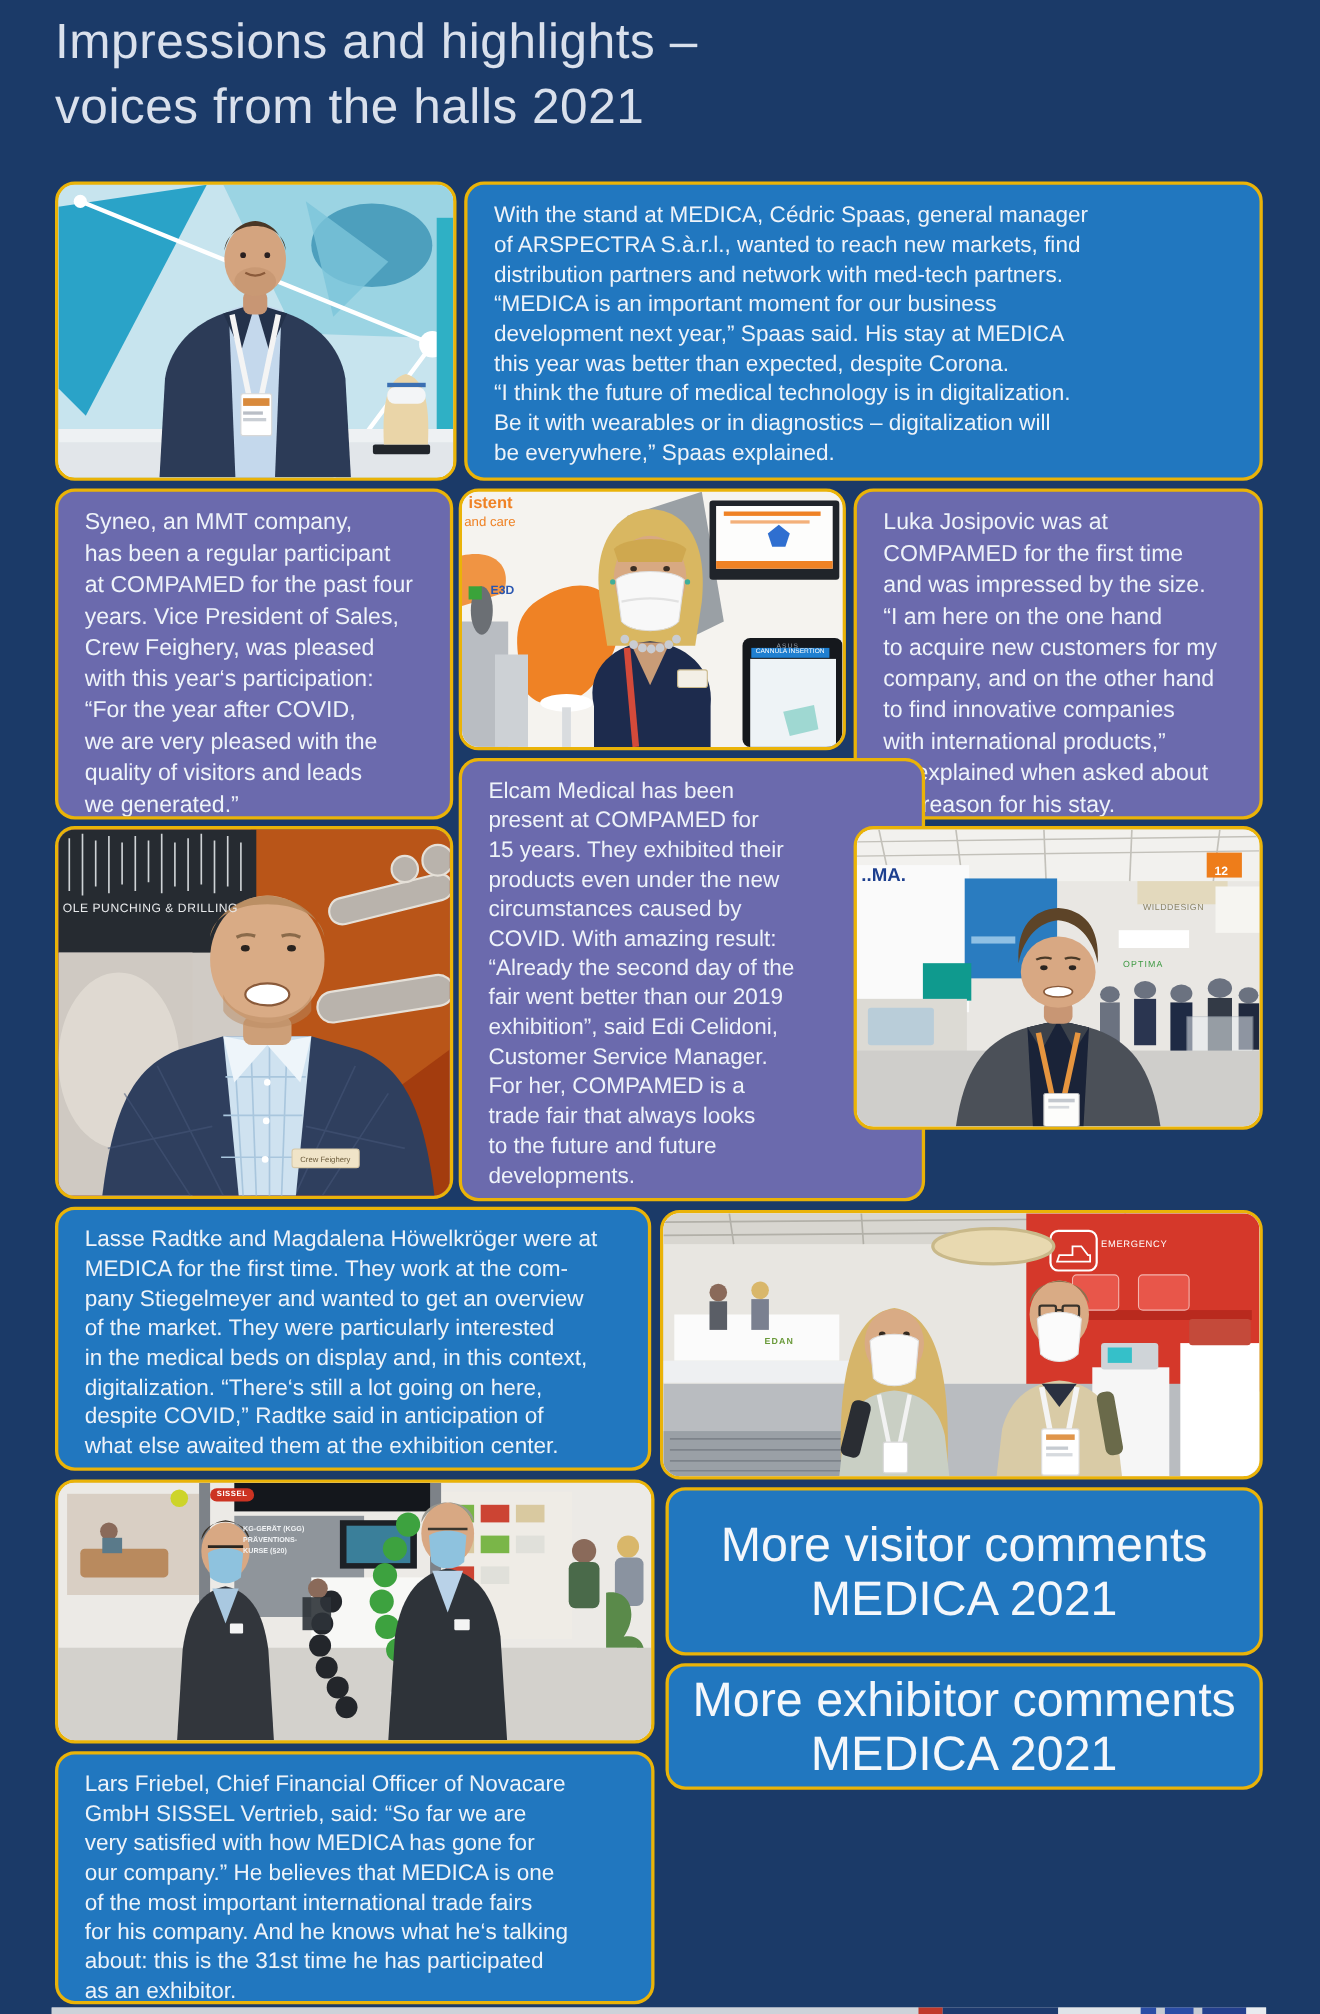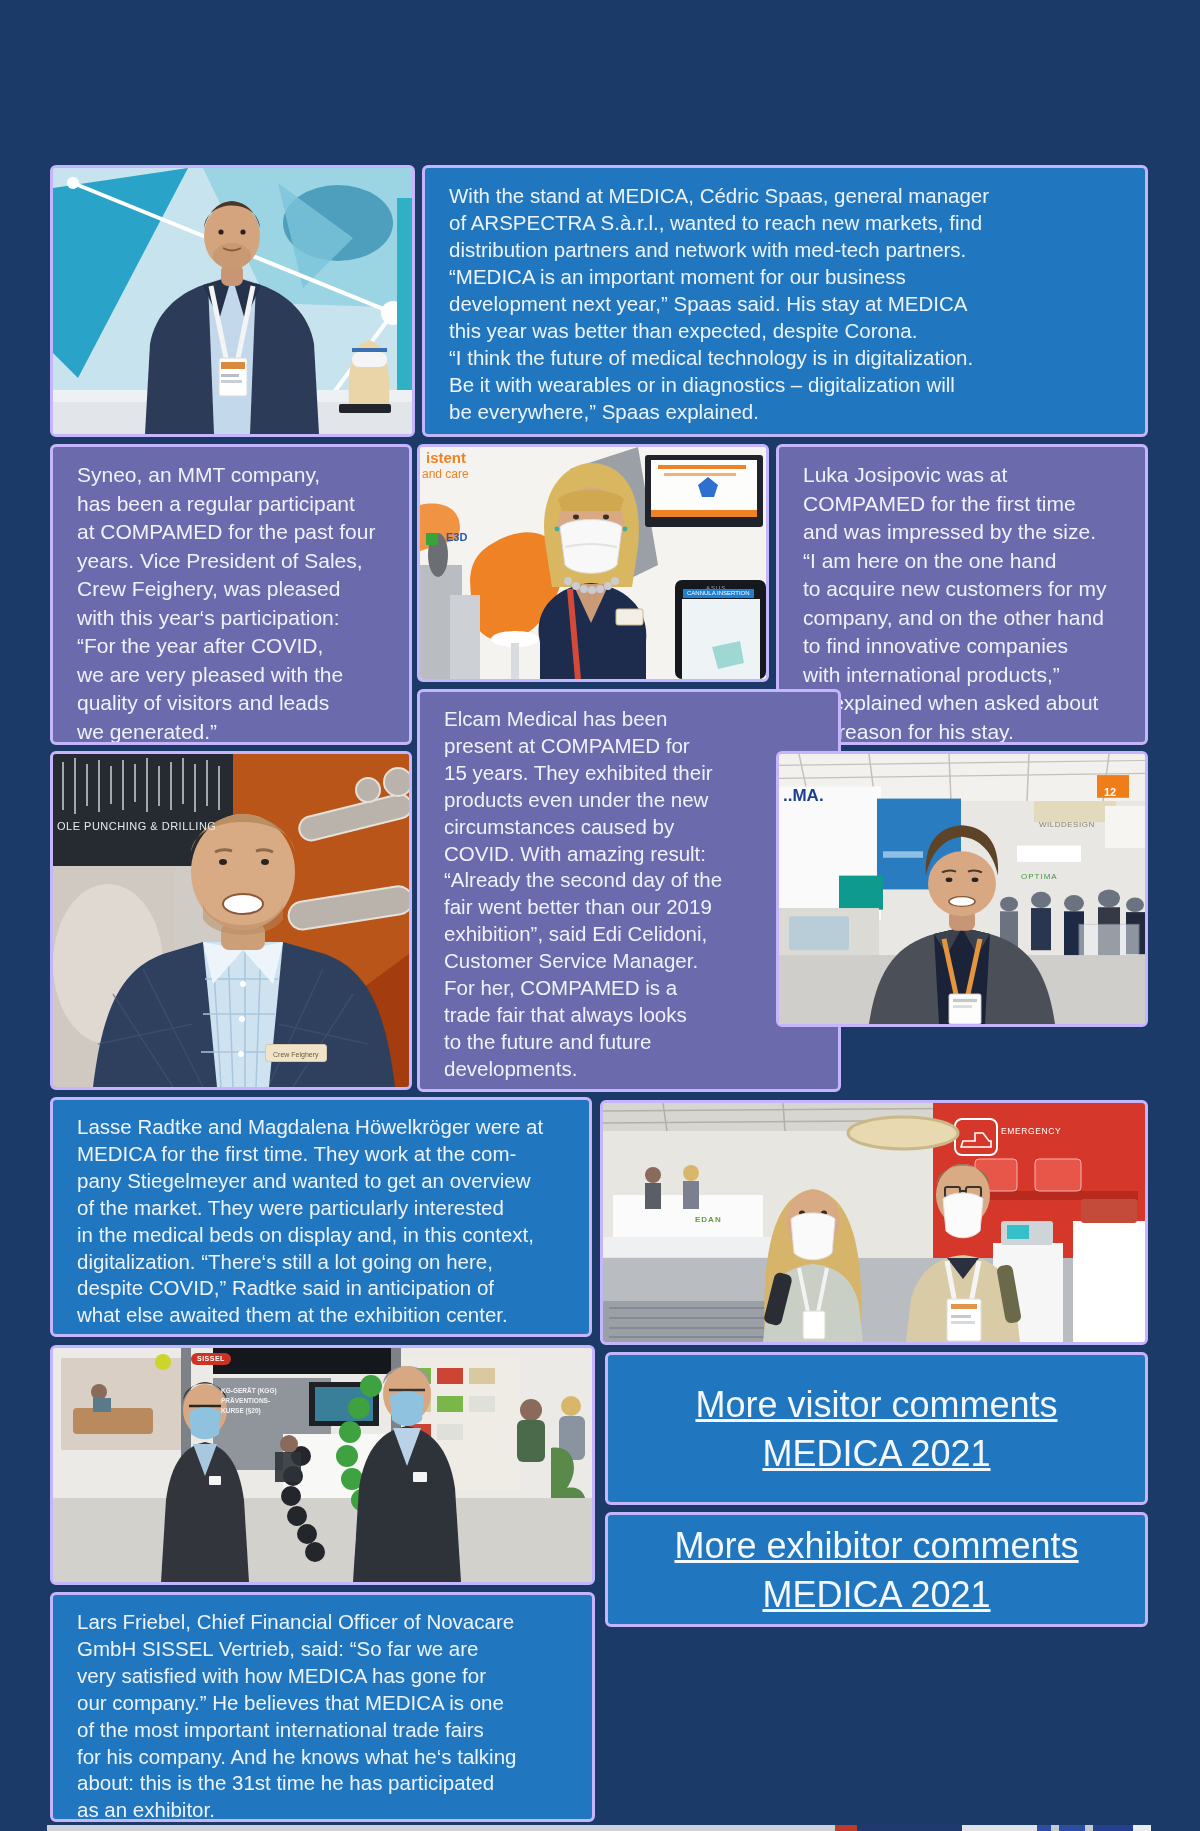--- a/index.html
+++ b/index.html
@@ -1,43 +1,45 @@
 <!DOCTYPE html>
 <html><head>
 <meta charset="utf-8">
 <style>
   html,body{margin:0;padding:0;background:#0e2342;}
   #page{position:relative;width:1200px;height:1831px;background:#1b3a68;
         font-family:"Liberation Sans",sans-serif;overflow:hidden;margin:0 auto;}
   .abs{position:absolute;}
   #page-title{left:50px;top:8px;width:900px;font-size:45px;line-height:59px;
         color:#d9e0ec;font-weight:400;letter-spacing:.5px;white-space:pre-line;}
-  .tile{position:absolute;border:3px solid #c4b5fd;border-radius:6px;
+  .tile{position:absolute;border:3px solid #eab308;border-radius:18px;
         box-sizing:border-box;overflow:hidden;}
   .textbox{color:#eef3f9;}
   .textbox p{margin:0;padding:14px 24px;white-space:pre-line;}
   .blue{background:#2177bf;}
   .purple{background:#6b6aad;}
   .fs20 p{font-size:20.5px;line-height:27px;}
   .fs21 p{font-size:21px;line-height:28.5px;}
   .fs26 p{font-size:20.5px;line-height:26.9px;}
   .btn{display:flex;align-items:center;justify-content:center;text-align:center;
-       color:#f4f7fb;font-size:36px;line-height:49px;white-space:pre-line;cursor:pointer;text-decoration:underline;}
+       color:#f4f7fb;font-size:44px;line-height:49px;white-space:pre-line;cursor:pointer;}
   .photo{background:#888;}
   .photo svg{position:absolute;left:0;top:0;width:100%;height:100%;}
   .ph-label{position:absolute;font-family:"Liberation Sans",sans-serif;line-height:1.15;}
   .pre{white-space:pre-line;}
   #bottom-strip{left:47px;top:1825px;width:1104px;height:6px;background:#c6cbd3;}
   #bottom-strip span{position:absolute;top:0;height:6px;display:block;}
 </style>
 </head>
 <body>
 
 <div id="page">
 
+  <div id="page-title" class="abs">Impressions and highlights –
+voices from the halls 2021</div>
 
   <div class="tile photo" style="left:50px;top:165px;width:365px;height:272px;background:#c7e4ee;">
     <svg viewBox="0 0 359 266" preserveAspectRatio="none">
       <rect width="359" height="266" fill="#c7e4ee"></rect>
       <polygon points="0,20 135,0 25,210 0,185" fill="#2aa3c8"></polygon>
       <polygon points="150,0 359,0 359,140 215,135" fill="#9bd4e3"></polygon>
       <ellipse cx="285" cy="55" rx="55" ry="38" fill="#4d9fbd"></ellipse>
       <polygon points="225,15 300,70 250,120" fill="#7cc4da" opacity="0.8"></polygon>
       <path d="M20,15 L340,145 L250,266" stroke="#ffffff" stroke-width="4" fill="none"></path>
       <circle cx="340" cy="145" r="12" fill="#ffffff"></circle>

